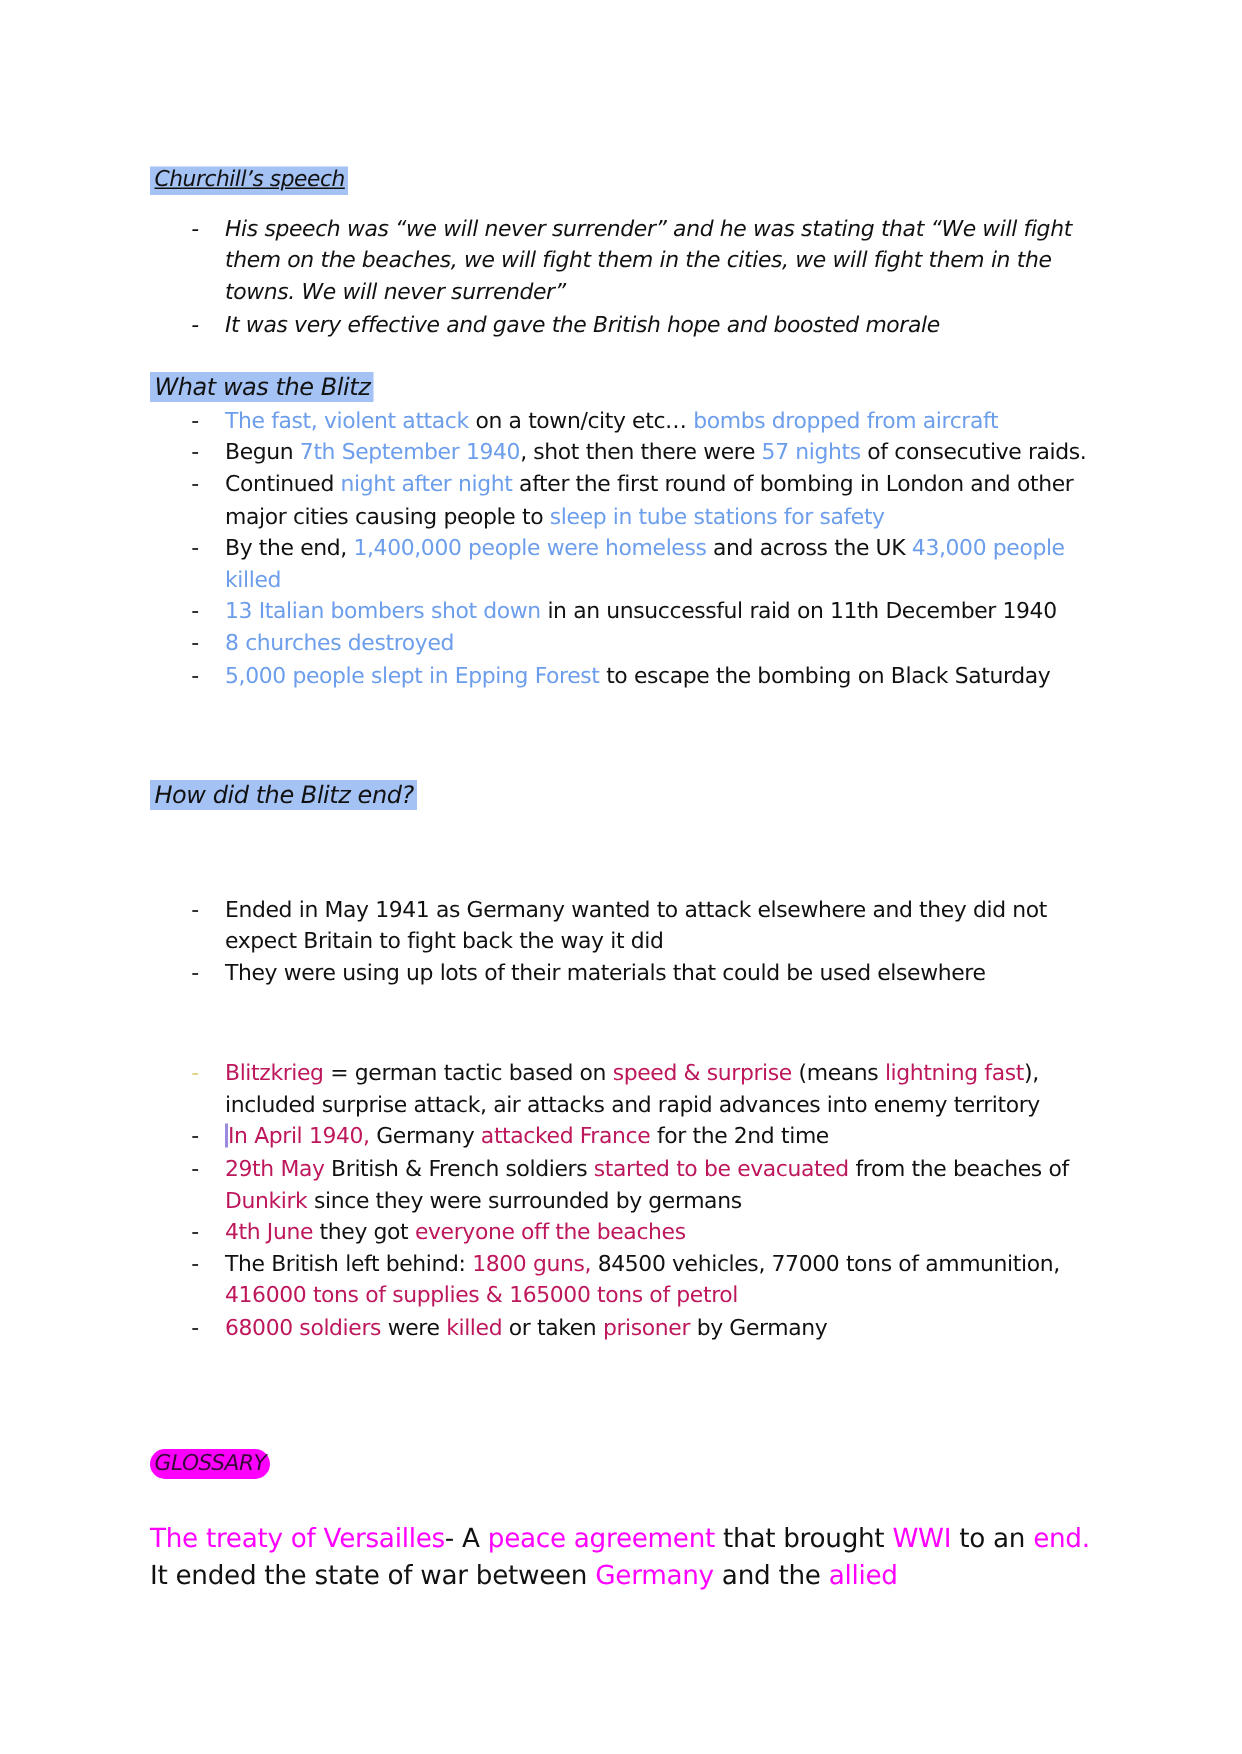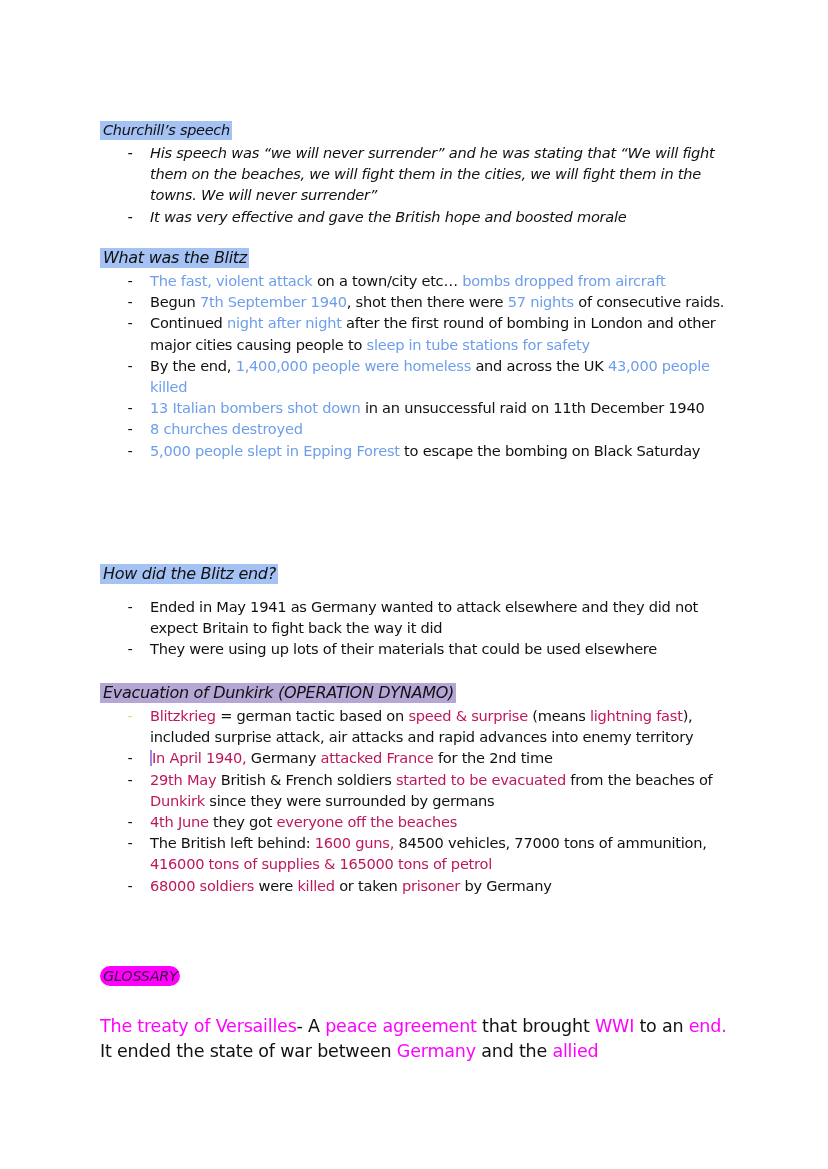--- a/index.html
+++ b/index.html
@@ -77,49 +77,48 @@
       font-size: 17.5px;
       line-height: 25px;
       letter-spacing: -0.2px;
     }
   </style>
 </head>
 <body>
 
 <div class="page">
 
-  <div class="heading small hl-blue" style="top:121px;">Churchill’s speech</div>
+  <div class="heading small hl-blue" style="top:111px;text-decoration:underline;">Churchill’s speech</div>
   <ul class="list" style="top:142px;">
     <li class="item italic"><span class="dash">-</span><span>His speech was “we will never surrender” and he was stating that “We will fight them on the beaches, we will fight them in the cities, we will fight them in the towns. We will never surrender”</span></li>
     <li class="item italic"><span class="dash">-</span><span>It was very effective and gave the British hope and boosted morale</span></li>
   </ul>
 
   <div class="heading hl-blue" style="top:248px;">What was the Blitz</div>
   <ul class="list" style="top:270px;">
     <li class="item"><span class="dash">-</span><span class="c-blue">The fast, violent attack</span><span> on a town/city etc… </span><span class="c-blue">bombs dropped from aircraft</span></li>
     <li class="item"><span class="dash">-</span><span>Begun </span><span class="c-blue">7th September 1940</span><span>, shot then there were </span><span class="c-blue">57 nights</span><span> of consecutive raids.</span></li>
     <li class="item"><span class="dash">-</span><span>Continued </span><span class="c-blue">night after night</span><span> after the first round of bombing in London and other major cities causing people to </span><span class="c-blue">sleep in tube stations for safety</span></li>
     <li class="item"><span class="dash">-</span><span>By the end, </span><span class="c-blue">1,400,000 people were homeless</span><span> and across the UK </span><span class="c-blue">43,000 people killed</span></li>
     <li class="item"><span class="dash">-</span><span class="c-blue">13 Italian bombers shot down</span><span> in an unsuccessful raid on 11th December 1940</span></li>
     <li class="item"><span class="dash">-</span><span class="c-blue">8 churches destroyed</span></li>
     <li class="item"><span class="dash">-</span><span class="c-blue">5,000 people slept in Epping Forest</span><span> to escape the bombing on Black Saturday</span></li>
   </ul>
 
-  <div class="heading hl-blue" style="top:564px;">How did the Blitz end?</div>
+  <div class="heading hl-blue" style="top:520px;">How did the Blitz end?</div>
   <ul class="list" style="top:596px;">
     <li class="item"><span class="dash">-</span><span>Ended in May 1941 as Germany wanted to attack elsewhere and they did not expect Britain to fight back the way it did</span></li>
     <li class="item"><span class="dash">-</span><span>They were using up lots of their materials that could be used elsewhere</span></li>
   </ul>
 
-  <div class="heading hl-purple" style="top:683px;">Evacuation of Dunkirk (OPERATION DYNAMO)</div>
   <ul class="list" style="top:705px;">
     <li class="item"><span class="dash yellow">-</span><span class="c-purple">Blitzkrieg</span><span> = german tactic based on </span><span class="c-purple">speed &amp; surprise</span><span> (means </span><span class="c-purple">lightning fast</span><span>), included surprise attack, air attacks and rapid advances into enemy territory</span></li>
     <li class="item"><span class="dash">-</span><span class="cursor"></span><span class="c-purple">In April 1940,</span><span> Germany </span><span class="c-purple">attacked France</span><span> for the 2nd time</span></li>
     <li class="item"><span class="dash">-</span><span class="c-purple">29th May</span><span> British &amp; French soldiers </span><span class="c-purple">started to be evacuated</span><span> from the beaches of </span><span class="c-purple">Dunkirk</span><span> since they were surrounded by germans</span></li>
     <li class="item"><span class="dash">-</span><span class="c-purple">4th June</span><span> they got </span><span class="c-purple">everyone off the beaches</span></li>
-    <li class="item"><span class="dash">-</span><span>The British left behind: </span><span class="c-purple">1600 guns,</span><span> 84500 vehicles, 77000 tons of ammunition, </span><span class="c-purple">416000 tons of supplies &amp; 165000 tons of petrol</span></li>
+    <li class="item"><span class="dash">-</span><span>The British left behind: </span><span class="c-purple">1800 guns,</span><span> 84500 vehicles, 77000 tons of ammunition, </span><span class="c-purple">416000 tons of supplies &amp; 165000 tons of petrol</span></li>
     <li class="item"><span class="dash">-</span><span class="c-purple">68000 soldiers</span><span> were </span><span class="c-purple">killed</span><span> or taken </span><span class="c-purple">prisoner</span><span> by Germany</span></li>
   </ul>
 
   <div class="heading hl-magenta" style="top:966px;border-radius:10px;">GLOSSARY</div>
   <div class="gloss" style="top:1014px;"><span class="c-magenta">The treaty of Versailles</span><span>- A </span><span class="c-magenta">peace agreement</span><span> that brought </span><span class="c-magenta">WWI</span><span> to an </span><span class="c-magenta">end.</span><span> It ended the state of war between </span><span class="c-magenta">Germany</span><span> and the </span><span class="c-magenta">allied</span></div>
 
 </div>
 
 </body></html>

